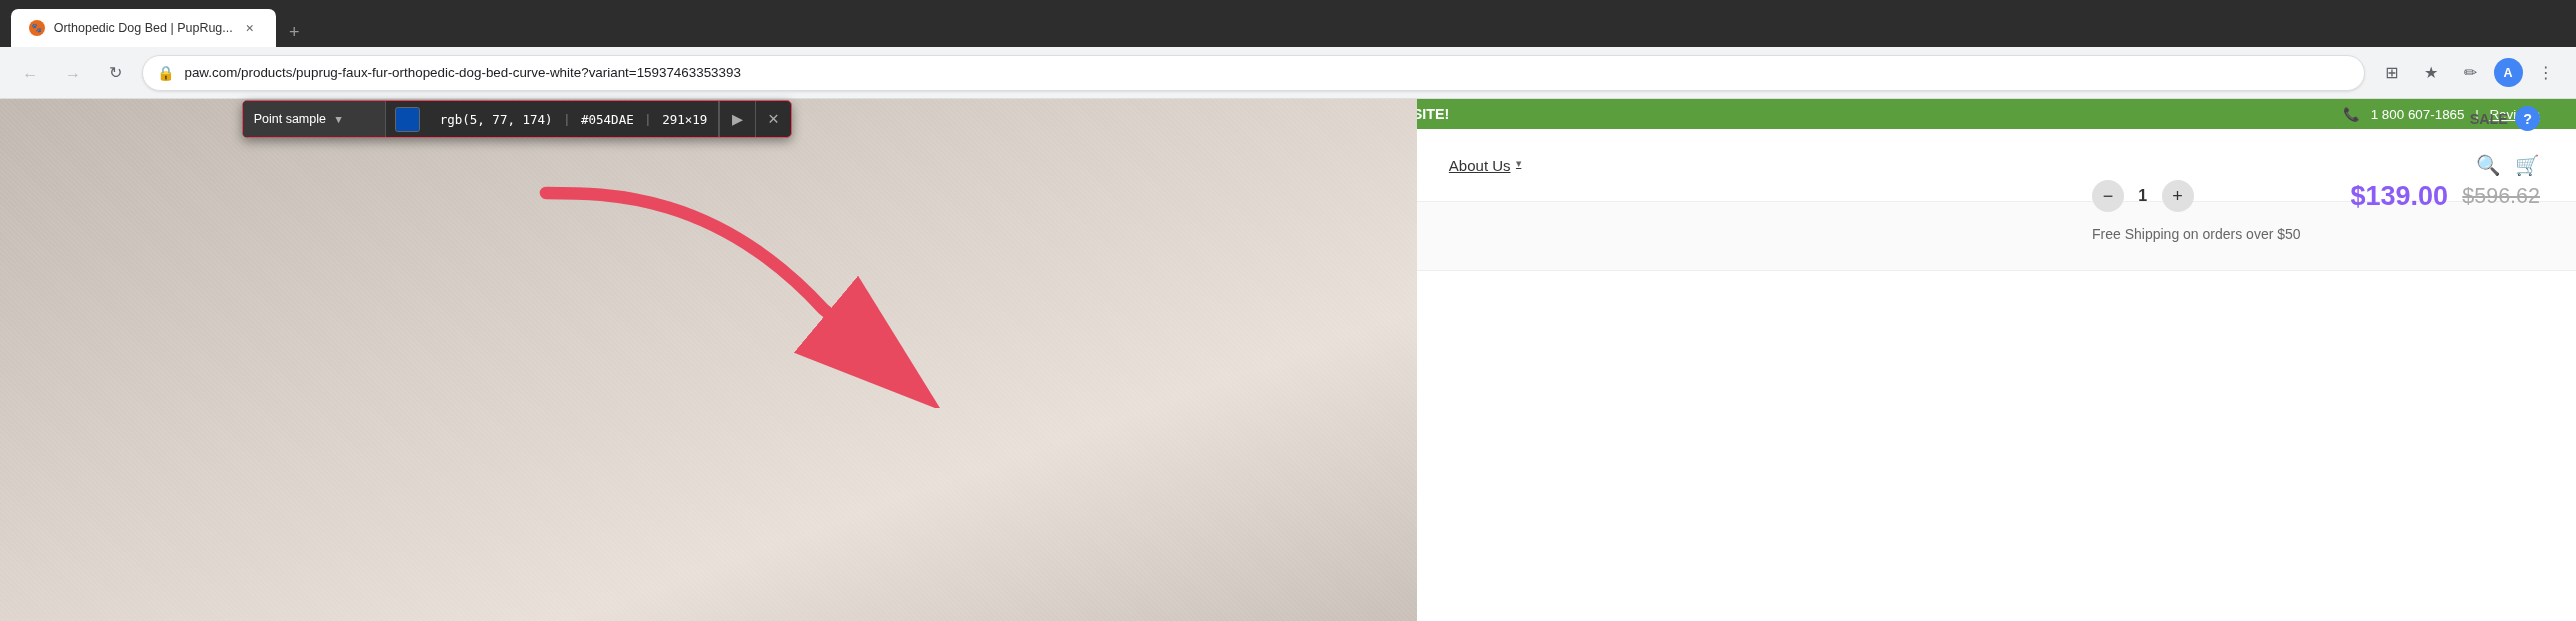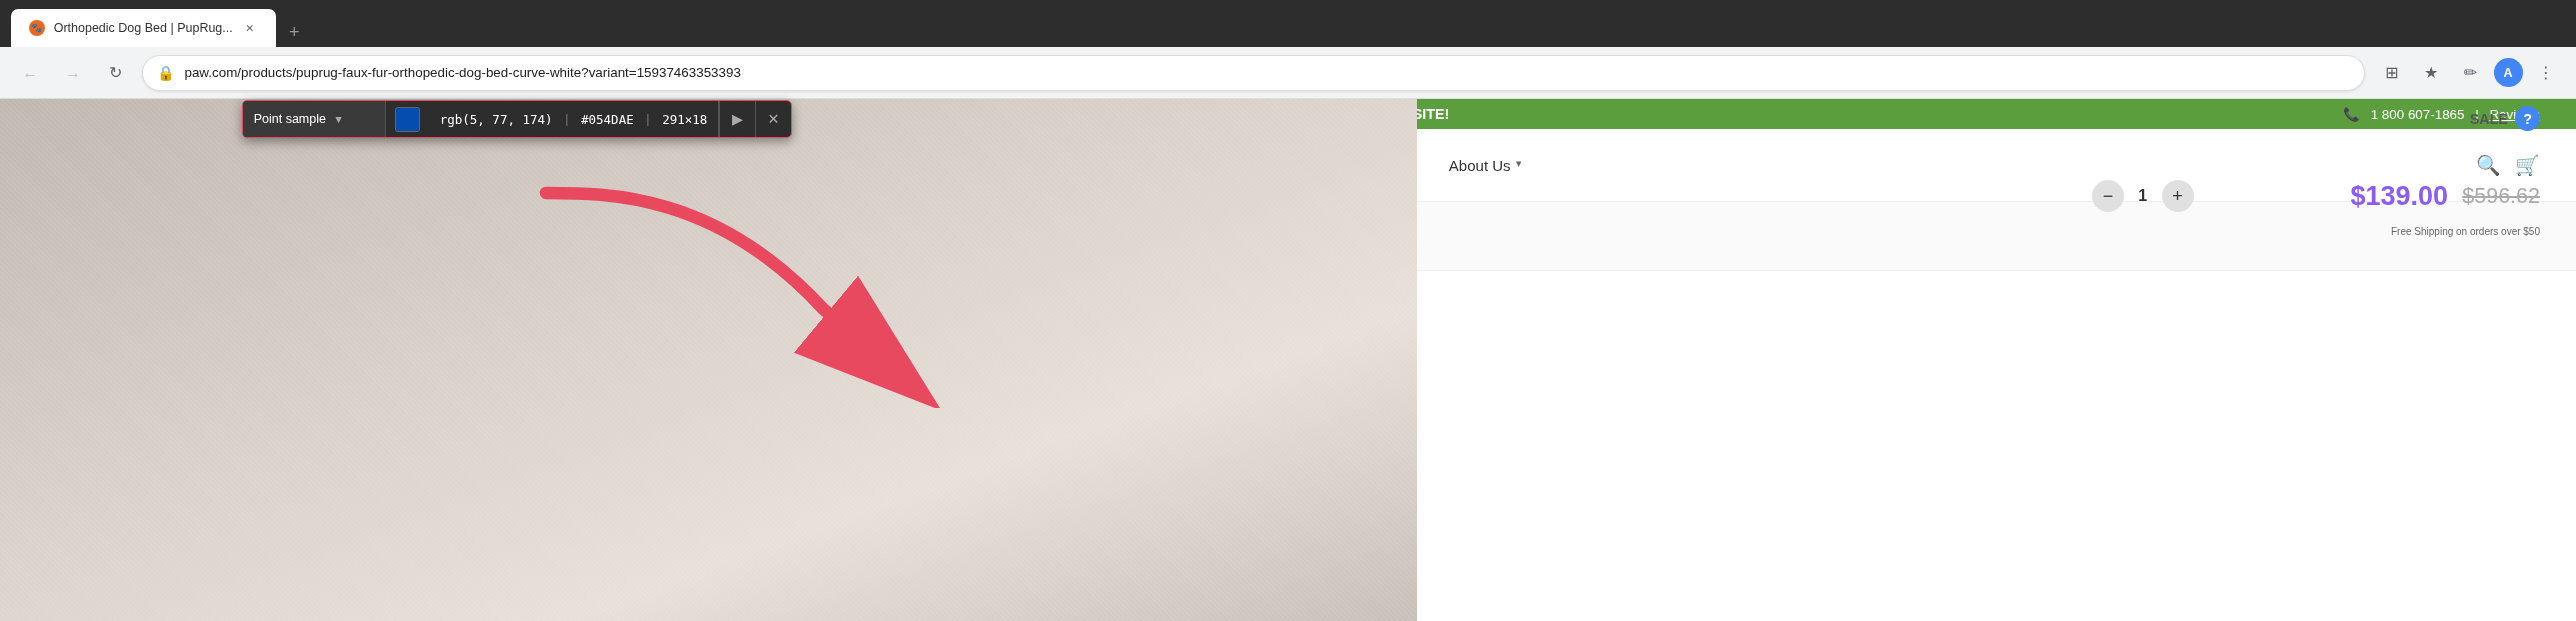--- a/index.html
+++ b/index.html
@@ -319,20 +319,21 @@
       justify-content: center;
     }
     .nav-item {
       padding: 9px 18px;
       font-size: 15px;
       color: #333;
       display: flex;
       gap: 5.4px;
       cursor: pointer;
       white-space: nowrap;
+      text-decoration: underline;
     }
     .nav-chevron { font-size: 10.7px; color: #666; }
     .nav-right {
       display: flex;
       align-items: center;
       gap: 14.3px;
     }
     .nav-icon-btn {
       color: #333;
       font-size: 19.7px;
@@ -430,23 +431,23 @@
       padding: 25px 54px;
       font-size: 23px;
       font-weight: 700;
       letter-spacing: 0.9px;
       cursor: pointer;
       width: 100%;
       text-align: center;
       border: 2.7px solid #e8495e;
     }
     .free-shipping {
-      text-align: right;
+      text-align: left;
       color: #666;
-      font-size: 10px;
+      font-size: 14px;
       margin-top: 3.6px;
     }
 
     
     .bg-product-image {
       position: absolute;
       left: 0;
       top: 0;
       width: 55%;
       height: 100%;
@@ -523,21 +524,21 @@
     <div class="cp-dropdown">
       <span>Point sample</span>
       <span class="cp-dropdown-arrow">▼</span>
     </div>
     <div class="cp-color-swatch" style="background: rgb(5, 77, 174);"></div>
     <div class="cp-values">
       <span class="cp-hex">rgb(5, 77, 174)</span>
       <span class="cp-divider">|</span>
       <span class="cp-hex">#054DAE</span>
       <span class="cp-divider">|</span>
-      <span class="cp-dimensions">291×18</span>
+      <span class="cp-dimensions">291×19</span>
     </div>
     <div class="cp-actions">
       <div class="cp-action-btn">▶</div>
       <div class="cp-action-btn">✕</div>
     </div>
   </div>
 
   <div class="website-content">
 
     <div class="bg-product-image">

